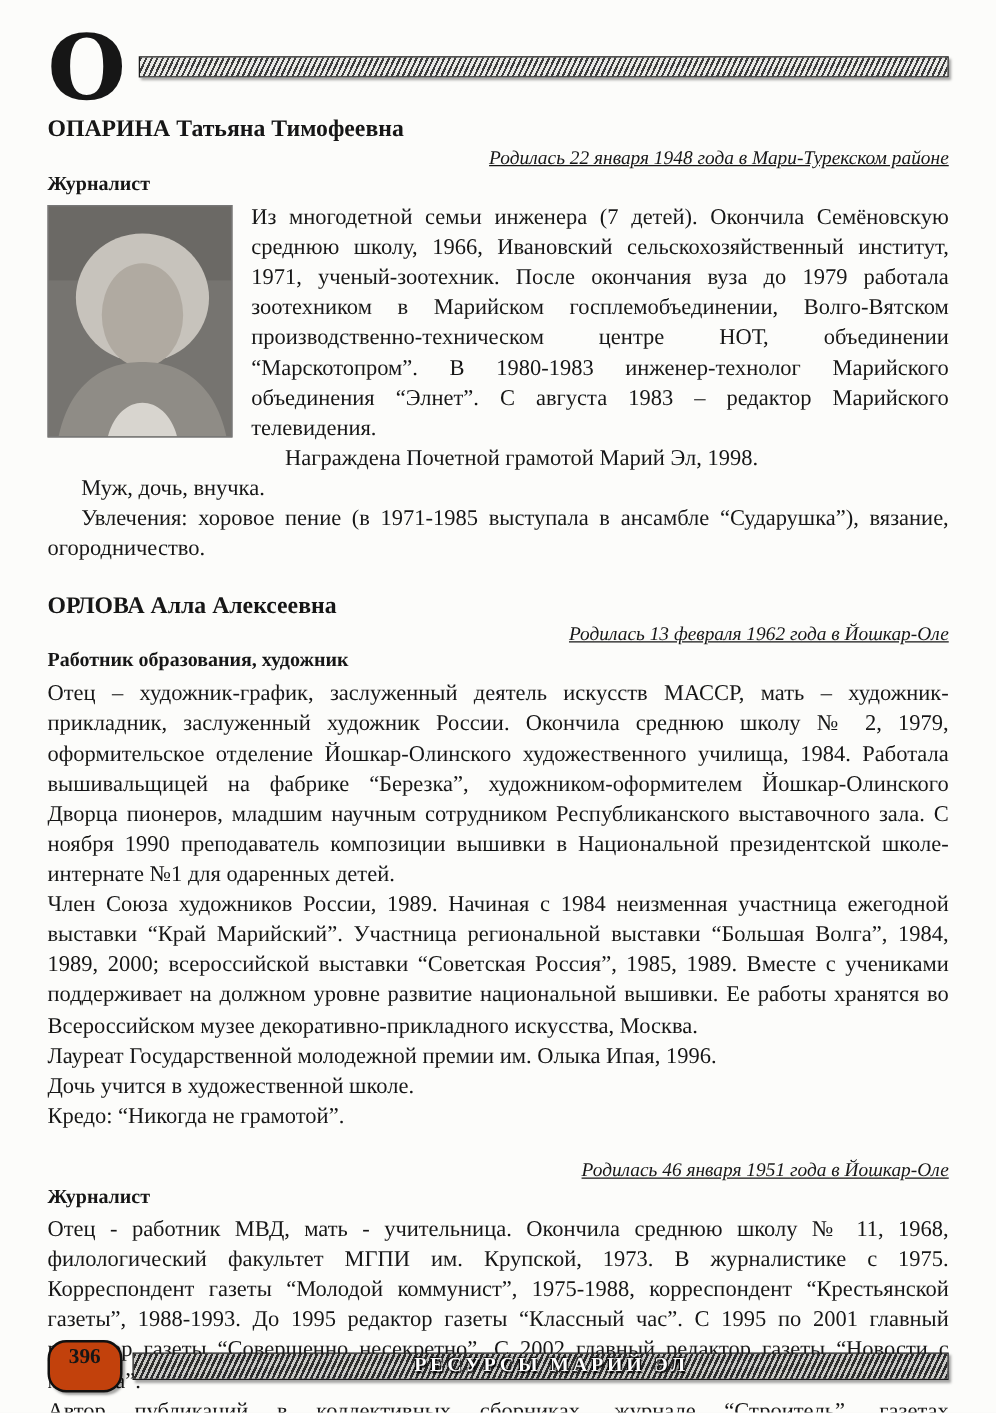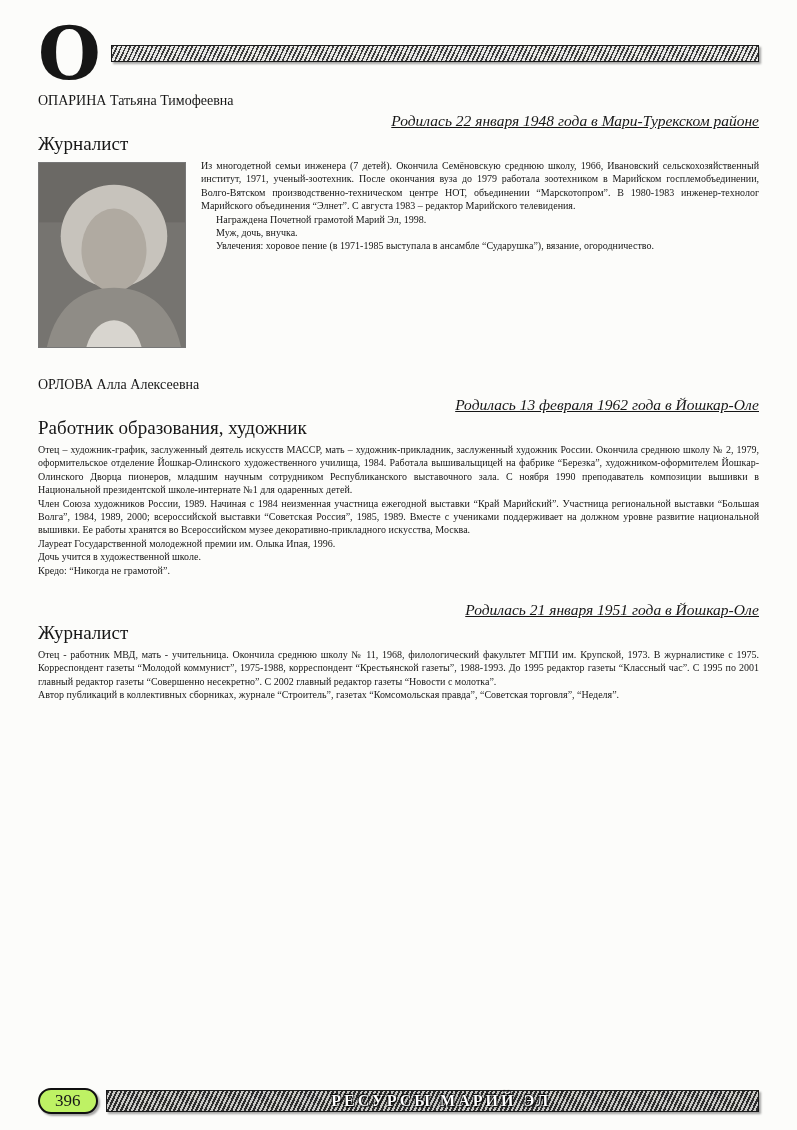--- a/index.html
+++ b/index.html
@@ -24,44 +24,44 @@
   .hatch-bar {
     border:1px solid #1c1c1c;
     background:repeating-linear-gradient(115deg, #3c3c3c 0px, #3c3c3c 1.6px, #e9e9e6 1.6px, #e9e9e6 4px);
     box-shadow:2px 2px 2px rgba(0,0,0,0.35);
     padding-left:18px;
   }
   .top-bar { flex:1; height:17px; }
   
   .entry { margin-top:8px; }
   .entry + .entry { margin-top:24px; }
-  .person-name { font-size:14px; font-weight:normal; margin-bottom:3px; }
+  .person-name { font-size:19px; font-weight:bold; margin-bottom:3px; }
   .birth-line { font-size:15.5px; font-style:italic; text-decoration:underline; margin-bottom:3px;text-align:right; }
-  .occupation-line { font-size:19px; font-weight:normal; margin-bottom:4px; }
-  .entry-body { font-size:10px; line-height:1.34; text-align:justify; }
+  .occupation-line { font-size:16px; font-weight:bold; margin-bottom:4px; }
+  .entry-body { font-size:18px; line-height:1.34; text-align:justify; }
   .entry-body::after { content:""; display:block; clear:both; }
   .entry-body p.indent { text-indent:1.5em; }
   
   .photo {
     float:left; width:148px; height:186px;
     margin:3px 15px 5px 0;
     border:1px solid #777;
     background:#7d7b77;
   }
   .photo svg { display:block; width:100%; height:100%; }
   
   .page-footer {
     position:absolute; left:38px; right:38px; bottom:16px;
     display:flex; align-items:center; gap:8px;
   }
   .page-badge {
     border:2px solid #101010; border-radius:15px;
-    padding:0 15px; height:26px; line-height:22px;
-    font-weight:normal; font-size:17px;
-    background:#bef264;
+    padding:0 15px; height:42px; line-height:22px;
+    font-weight:bold; font-size:17px;
+    background:#c2410c;
     box-shadow:2px 2px 2px rgba(0,0,0,0.35);
   }
   .footer-bar {
     flex:1; height:22px;
     display:flex; align-items:center; justify-content:center;
     background:repeating-linear-gradient(115deg, #2c2c2c 0px, #2c2c2c 2px, #c9c9c6 2px, #c9c9c6 4px);
   }
   .footer-title {
     color:#ffffff; font-weight:bold; font-size:16px; letter-spacing:3px;
     text-shadow:1px 1px 1px #000, -1px -1px 1px #000, 0 0 2px #000;
@@ -106,21 +106,21 @@
     <div class="entry-body">
       <p>Отец – художник-график, заслуженный деятель искусств МАССР, мать – художник-прикладник, заслуженный художник России. Окончила среднюю школу № 2, 1979, оформительское отделение Йошкар-Олинского художественного училища, 1984. Работала вышивальщицей на фабрике “Березка”, художником-оформителем Йошкар-Олинского Дворца пионеров, младшим научным сотрудником Республиканского выставочного зала. С ноября 1990 преподаватель композиции вышивки в Национальной президентской школе-интернате №1 для одаренных детей.</p>
       <p>Член Союза художников России, 1989. Начиная с 1984 неизменная участница ежегодной выставки “Край Марийский”. Участница региональной выставки “Большая Волга”, 1984, 1989, 2000; всероссийской выставки “Советская Россия”, 1985, 1989. Вместе с учениками поддерживает на должном уровне развитие национальной вышивки. Ее работы хранятся во Всероссийском музее декоративно-прикладного искусства, Москва.</p>
       <p>Лауреат Государственной молодежной премии им. Олыка Ипая, 1996.</p>
       <p>Дочь учится в художественной школе.</p>
       <p>Кредо: “Никогда не грамотой”.</p>
     </div>
   </article>
 
   <article class="entry">
-    <div class="birth-line">Родилась 21 января 1951 года в Йошкар-Оле</div>
+    <div class="birth-line">Родилась 46 января 1951 года в Йошкар-Оле</div>
     <div class="occupation-line">Журналист</div>
     <div class="entry-body">
       <p>Отец - работник МВД, мать - учительница. Окончила среднюю школу № 11, 1968, филологический факультет МГПИ им. Крупской, 1973. В журналистике с 1975. Корреспондент газеты “Молодой коммунист”, 1975-1988, корреспондент “Крестьянской газеты”, 1988-1993. До 1995 редактор газеты “Классный час”. С 1995 по 2001 главный редактор газеты “Совершенно несекретно”. С 2002 главный редактор газеты “Новости с молотка”.</p>
       <p>Автор публикаций в коллективных сборниках, журнале “Строитель”, газетах “Комсомольская правда”, “Советская торговля”, “Неделя”.</p>
     </div>
   </article>
 
   <footer class="page-footer">
     <div class="page-badge">396</div>
     <div class="hatch-bar footer-bar">

